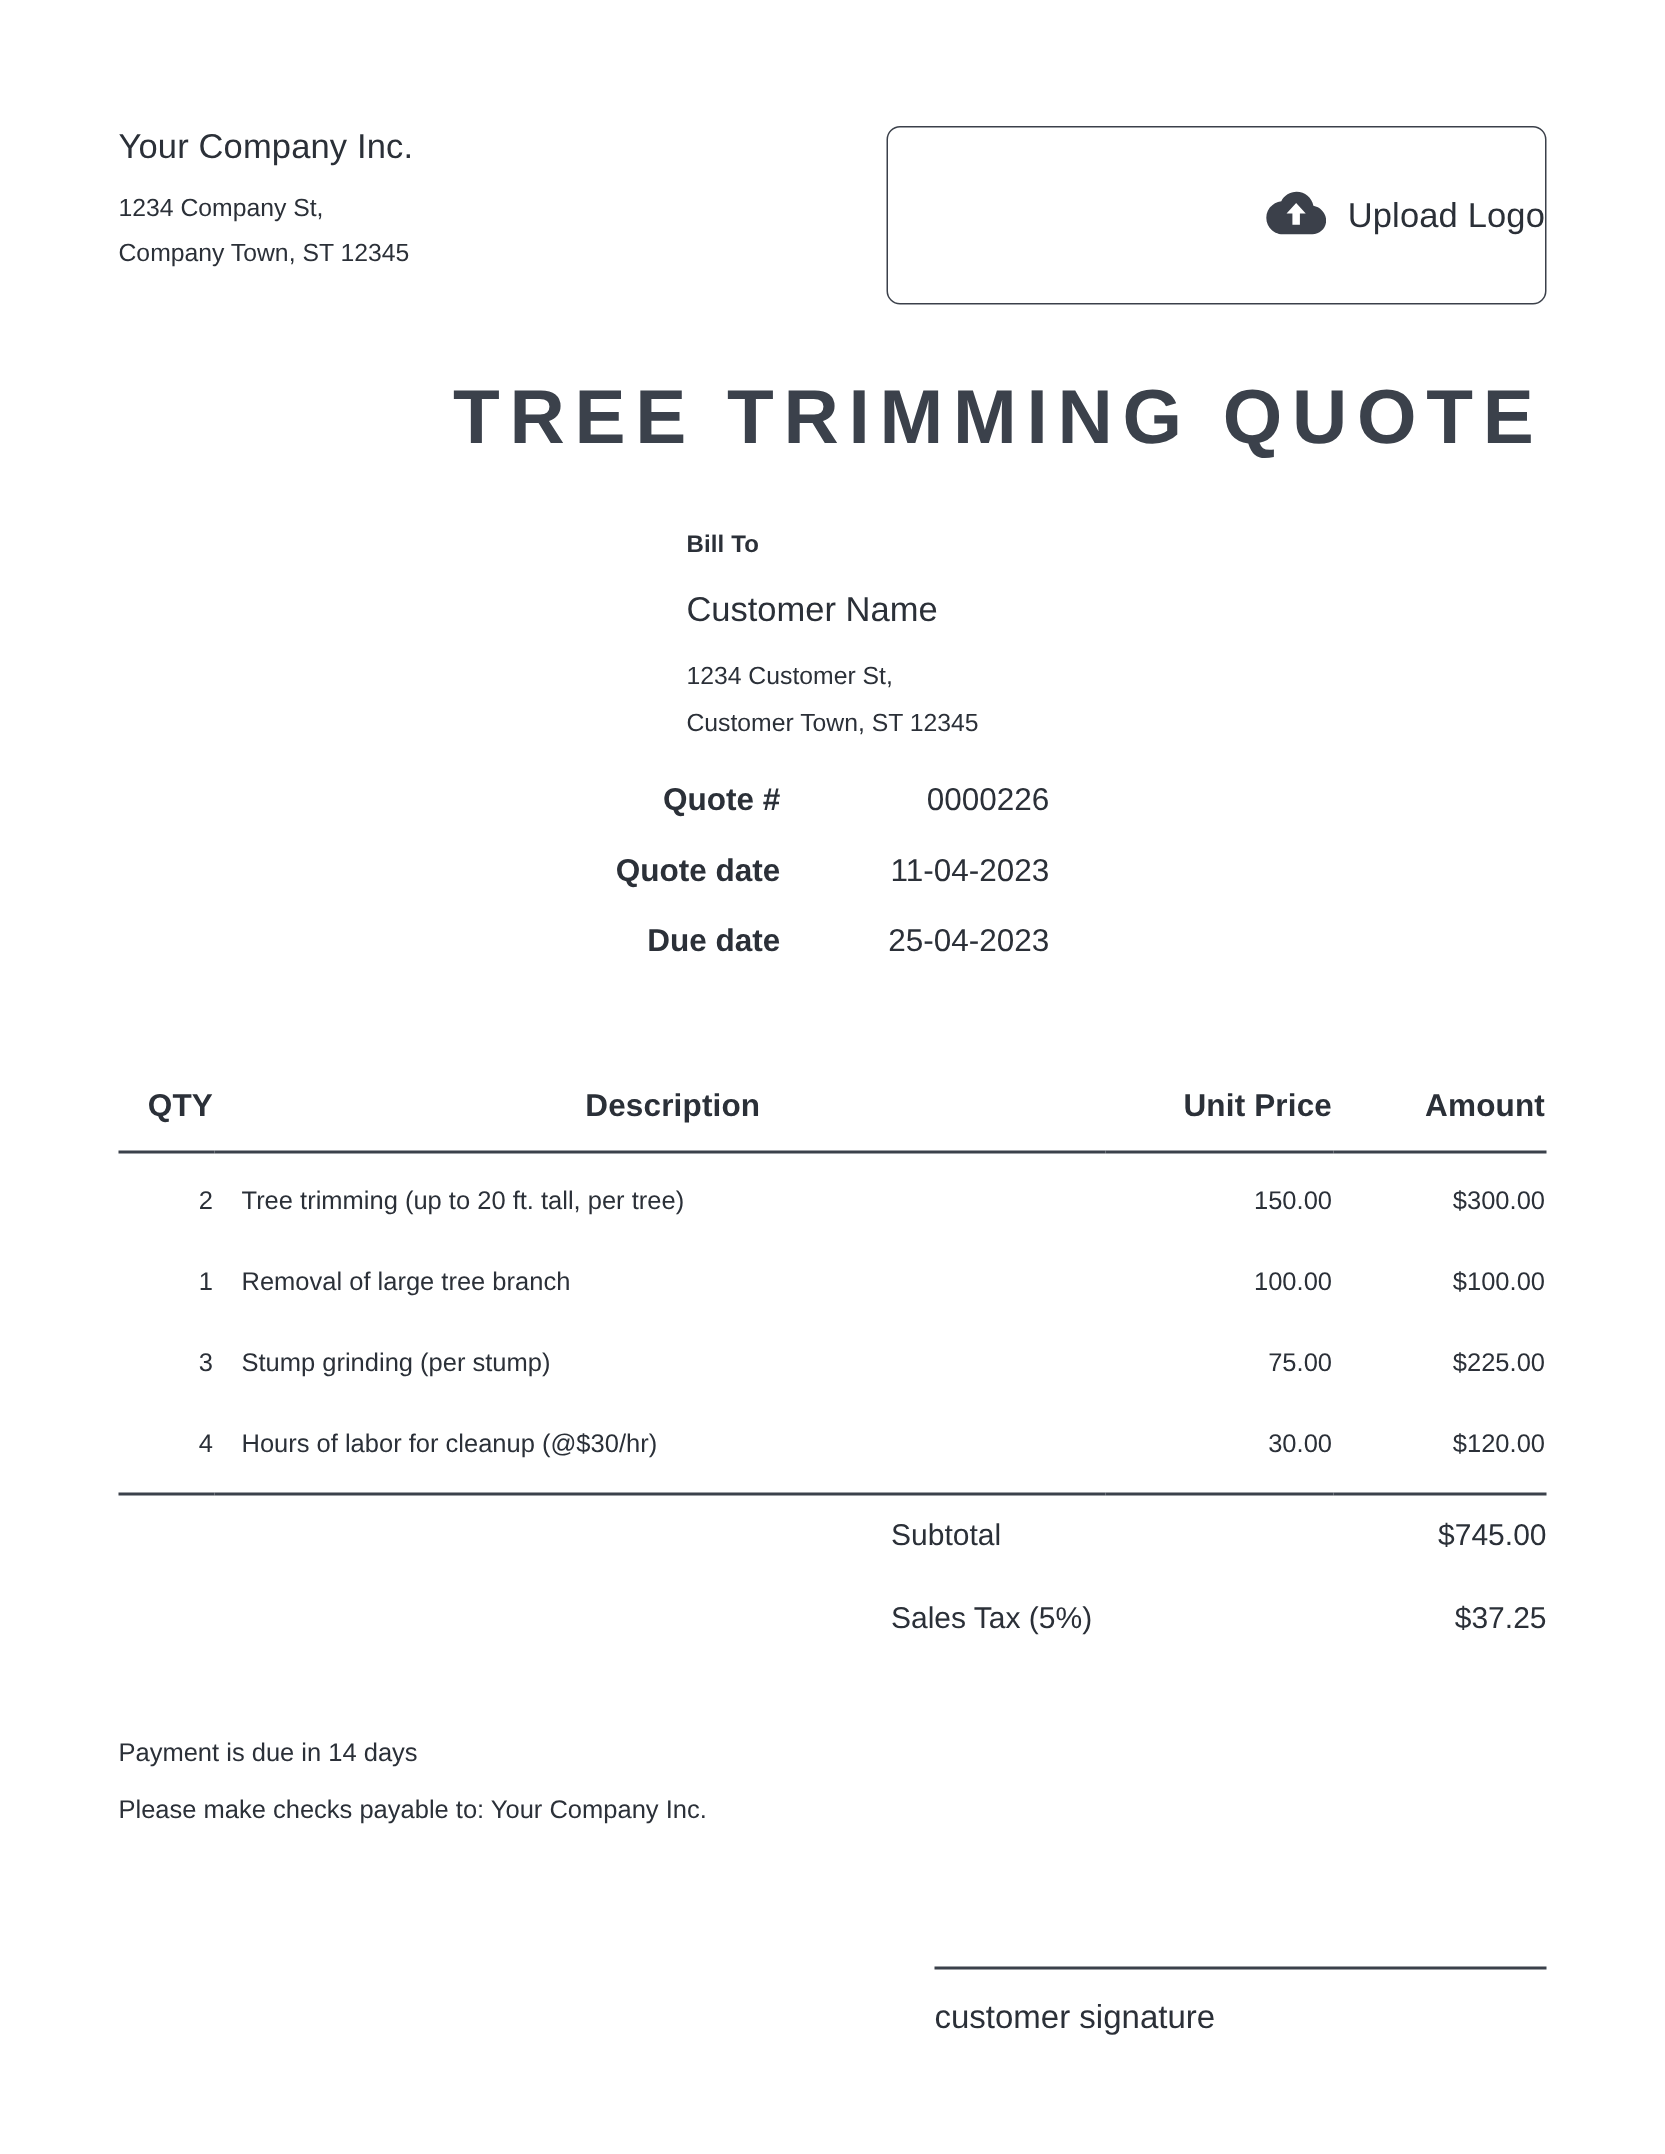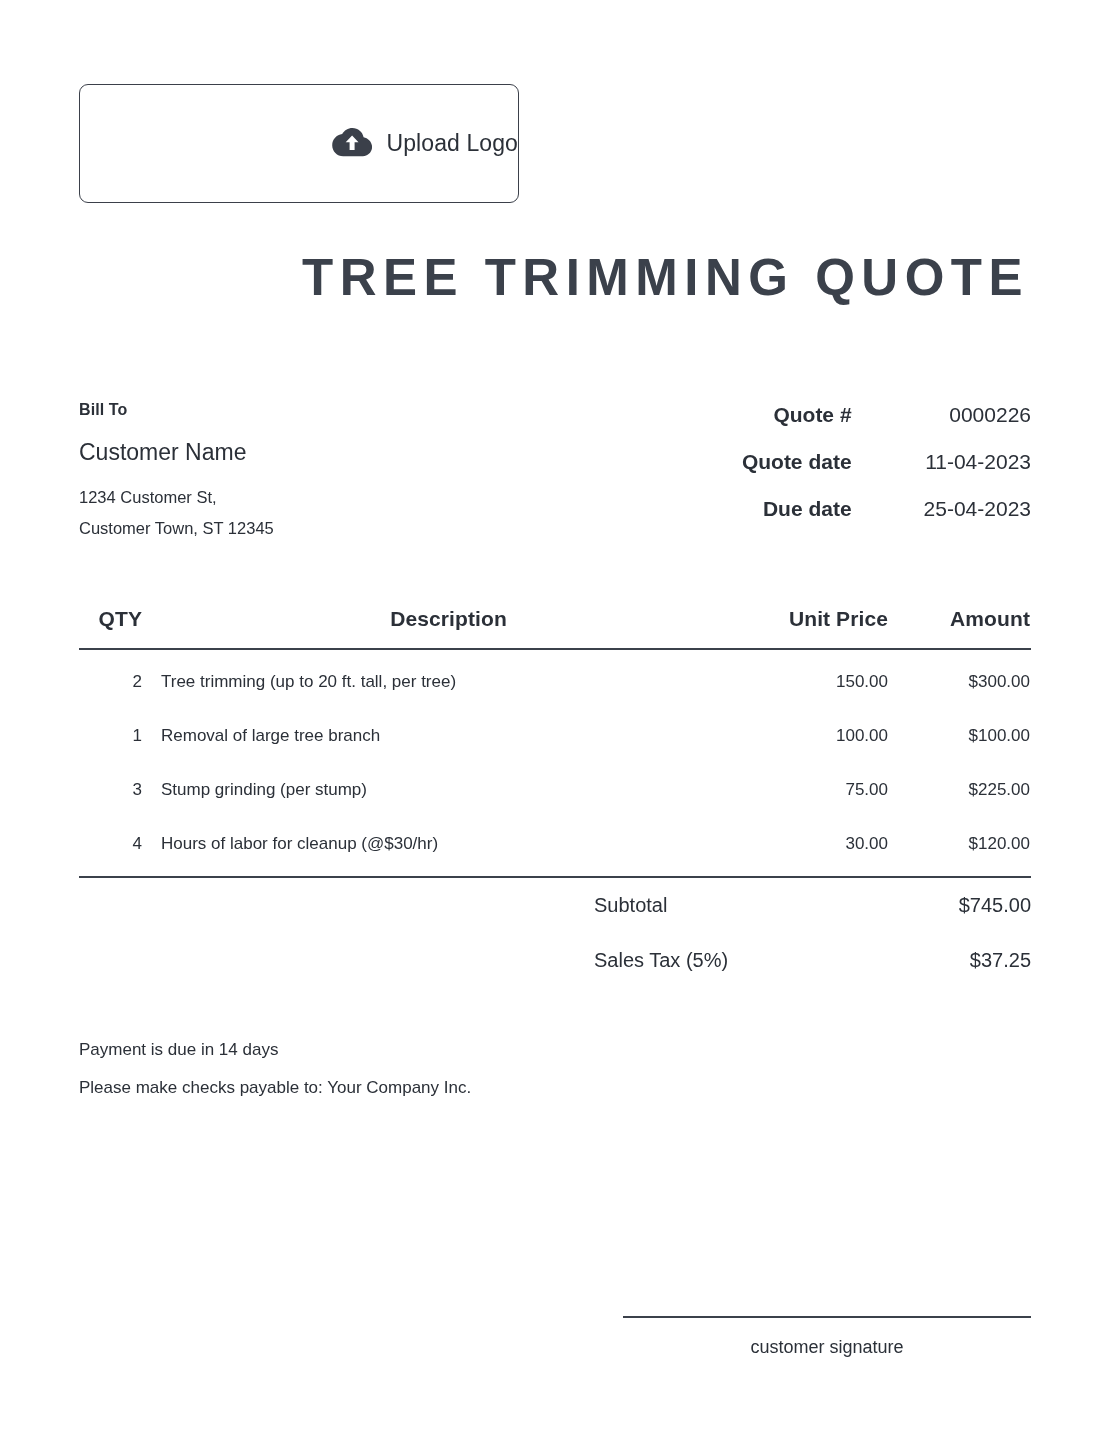--- a/index.html
+++ b/index.html
@@ -70,22 +70,23 @@
     font-weight: 700;
     letter-spacing: 6.5px;
     color: #3b414b;
     padding-right: 2px;
   }
 
   
   .mid {
     display: flex;
     justify-content: space-between;
-    align-items: flex-end;
-    margin-top: 68px;
+    align-items: center;
+    margin-top: 44px;
+    flex-direction: column;
   }
   .billto-label {
     font-size: 16px;
     font-weight: 700;
     color: #2b3038;
     margin-bottom: 19px;
     letter-spacing: .1px;
   }
   .customer-name {
     font-size: 23px;
@@ -202,31 +203,35 @@
     bottom: 78px;
     display: flex;
     justify-content: flex-end;
   }
   .sign-box { width: 408px; }
   .sign-line {
     border-top: 2.5px solid #3b414b;
     margin-bottom: 19px;
   }
   .sign-caption {
-    text-align: center;
-    font-size: 18px;
+    font-size: 22px;
     color: #2b3038;
   }
 </style>
 </head>
 <body>
 
 <div class="page">
 
   <div class="top">
+    <div class="company-block">
+      <div class="company-name">Your Company Inc.</div>
+      <div class="company-addr">1234 Company St,</div>
+      <div class="company-addr">Company Town, ST 12345</div>
+    </div>
 
     <div class="upload-box">
       <span class="cloud-icon">
         <svg width="40" height="31" viewBox="0 0 40 31" xmlns="http://www.w3.org/2000/svg">
           <path d="M31.6 11.2C30.6 5.9 26.0 1.9 20.4 1.9c-4.4 0-8.3 2.5-10.2 6.2C4.6 8.8 0.2 13.5 0.2 19.2c0 6.1 4.9 11.0 11.0 11.0h19.7c5.1 0 9.2-4.1 9.2-9.2 0-4.9-3.8-8.9-8.5-9.8z" fill="#3b404a"></path>
           <path d="M20.1 9.4l6.4 6.9h-3.9v7.6h-5.0v-7.6h-3.9z" fill="#ffffff"></path>
         </svg>
       </span>
       <span class="upload-label">Upload Logo</span>
     </div>

